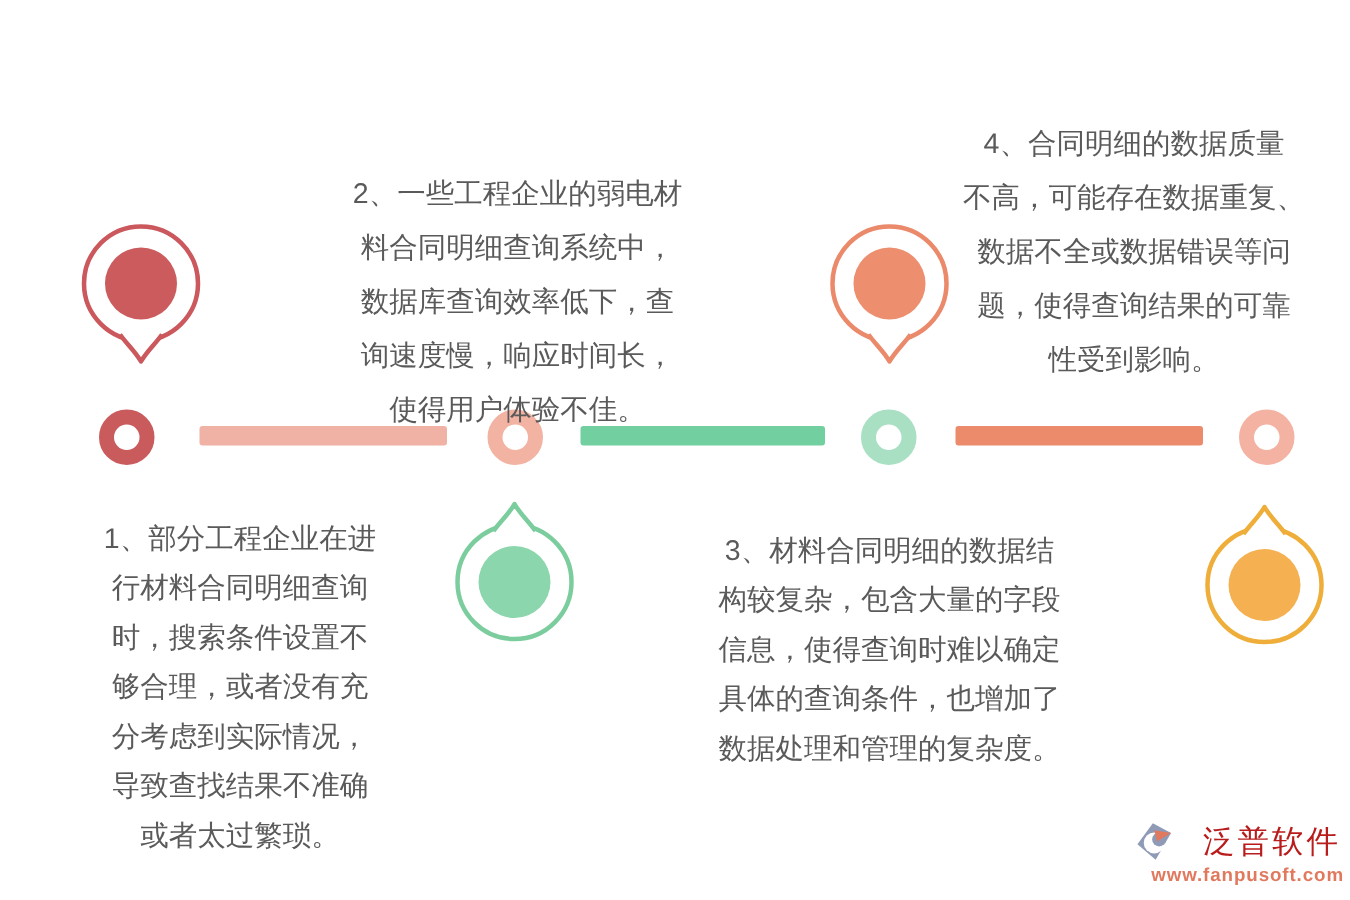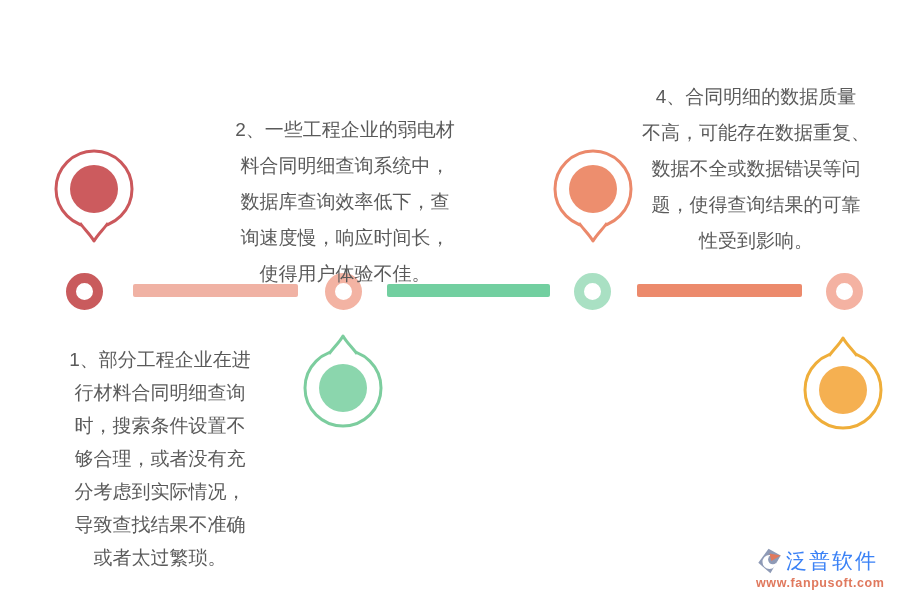--- a/index.html
+++ b/index.html
@@ -67,21 +67,21 @@
   }
   .logo-brand {
     font-size: 21px;
     letter-spacing: 2px;
     font-weight: 500;
   }
   .logo-url {
     font-size: 12.5px;
     font-weight: bold;
     letter-spacing: 0.6px;
-    text-align: left;
+    text-align: right;
     margin-top: 1px;
   }
 </style>
 </head>
 <body>
 
 <div class="stage">
 
   <svg id="balloon-1" class="balloon" width="110" height="115" viewBox="-55 -55 110 115">
     <circle r="38" fill="#ffffff" stroke-width="3" stroke="#cb585c"></circle>
@@ -121,32 +121,37 @@
 时，搜索条件设置不
 够合理，或者没有充
 分考虑到实际情况，
 导致查找结果不准确
 或者太过繁琐。</div>
   <div id="pt2" class="point-text" style="color: rgb(90, 90, 90);">2、一些工程企业的弱电材
 料合同明细查询系统中，
 数据库查询效率低下，查
 询速度慢，响应时间长，
 使得用户体验不佳。</div>
+  <div id="pt3" class="point-text" style="color: rgb(90, 90, 90);">3、材料合同明细的数据结
+构较复杂，包含大量的字段
+信息，使得查询时难以确定
+具体的查询条件，也增加了
+数据处理和管理的复杂度。</div>
   <div id="pt4" class="point-text" style="color: rgb(90, 90, 90);">4、合同明细的数据质量
 不高，可能存在数据重复、
 数据不全或数据错误等问
 题，使得查询结果的可靠
 性受到影响。</div>
 
   <div class="logo">
     <div class="logo-row">
       <svg width="27" height="28" viewBox="0 0 28 30">
         <path d="M2 17 L13 2 L26 9 L15 28 Z" fill="#8e9ab6"></path>
         <circle cx="14" cy="16" r="7.5" fill="#ffffff"></circle>
         <circle cx="17.5" cy="13.5" r="5" fill="#8e9ab6"></circle>
         <path d="M14 7 L26 9 L16 15 Z" fill="#e0795e"></path>
       </svg>
-      <span class="logo-brand" style="color: #3b82f6;">泛普软件</span>
+      <span class="logo-brand" style="color: #b91c1c; margin-left: 16px;">泛普软件</span>
     </div>
     <div class="logo-url" style="color: rgb(224, 121, 94);">www.fanpusoft.com</div>
   </div>
 
 </div>
 
 </body></html>

